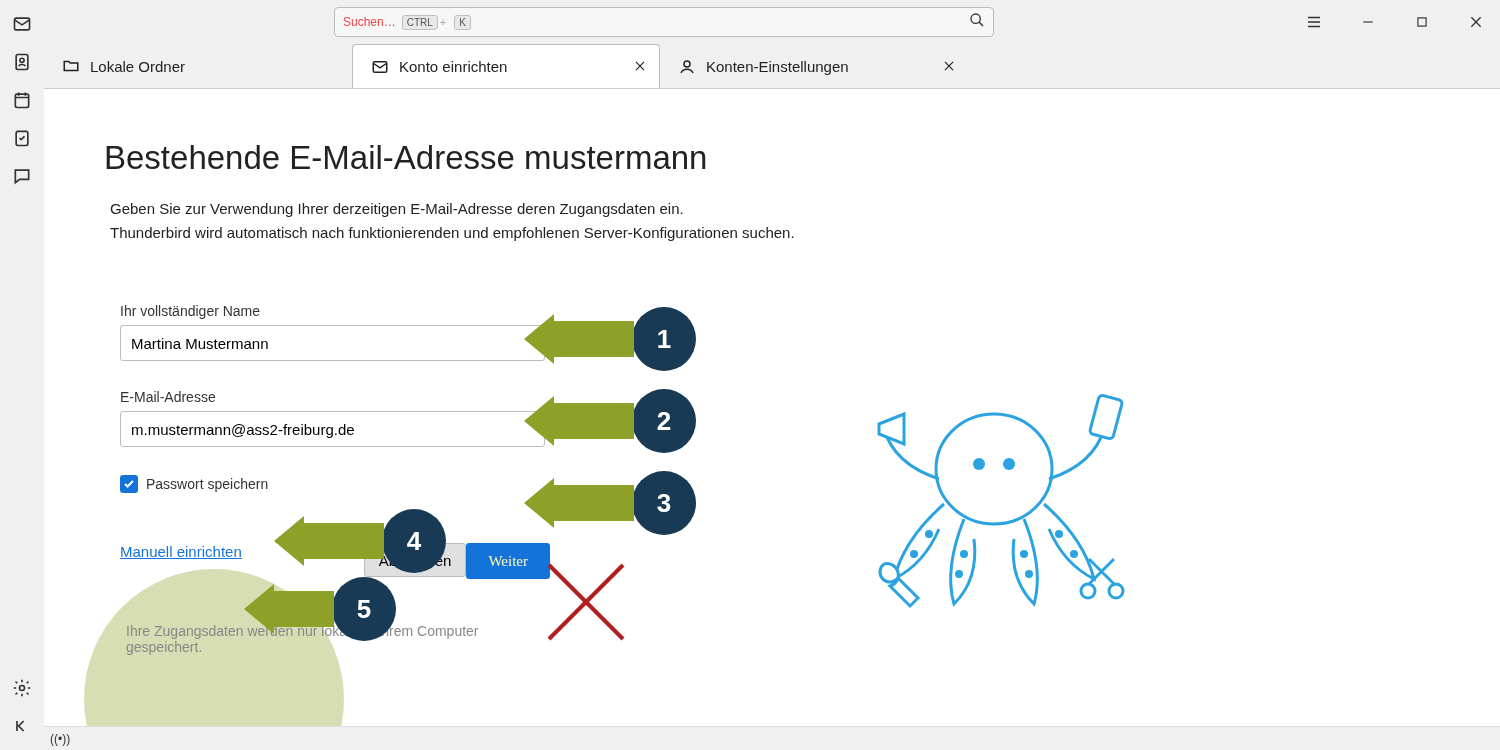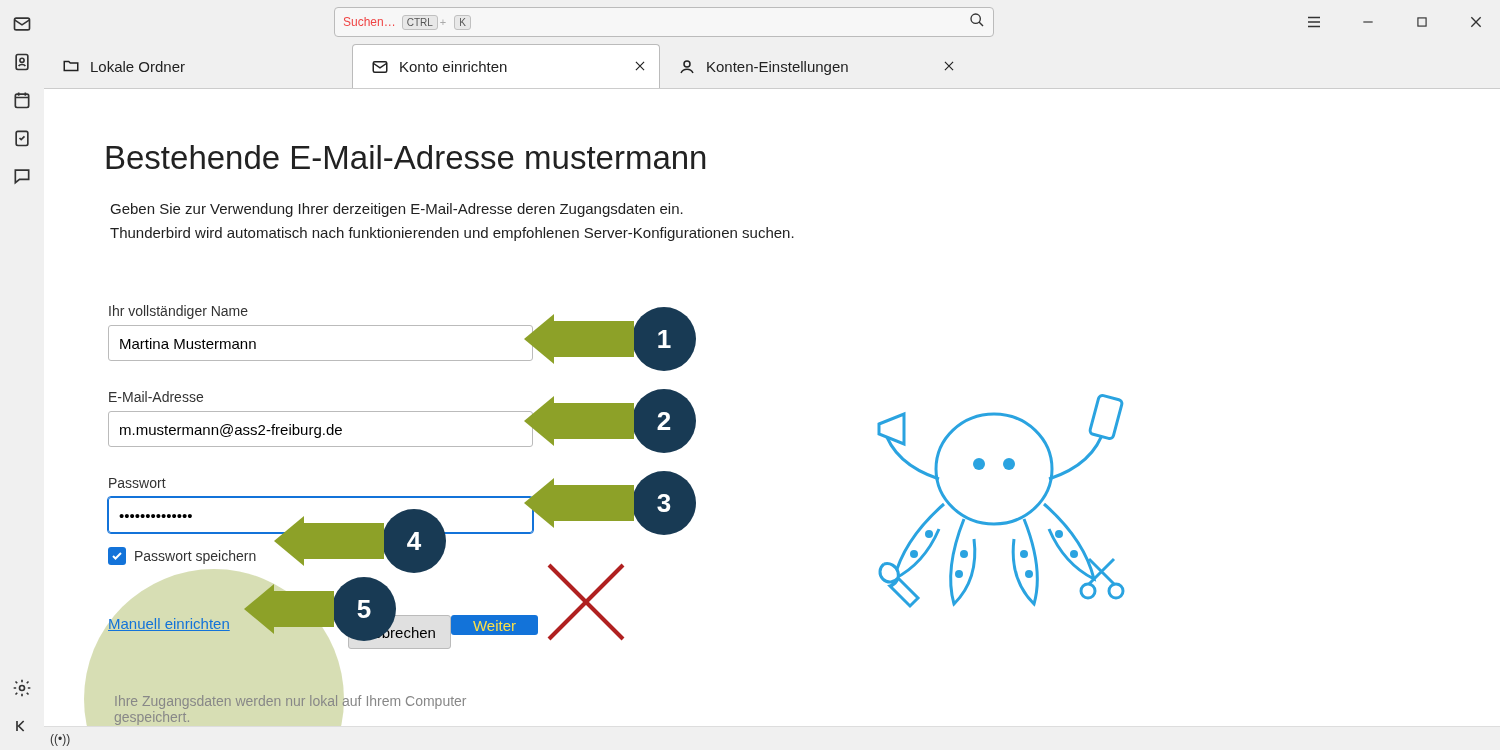--- a/index.html
+++ b/index.html
@@ -29,36 +29,36 @@
   .tab.third { width: 308px; background: #fff; border: 1px solid #bbb; border-bottom: none; border-top-left-radius: 4px; border-top-right-radius: 4px; }
   .tab .close { position: absolute; right: 12px; top: 14px; }
   .tab-icon { width: 18px; height: 18px; }
 
   
   .content { position: absolute; left: 44px; top: 88px; right: 0; bottom: 24px; background: #fff; border-top: 1px solid #ccc; }
   .inner { position: relative; padding: 50px 0 0 60px; width: 100%; height: 100%; }
   .page-title { font-size: 33px; font-weight: 400; color: #222; margin-bottom: 20px; }
   .page-desc { font-size: 15px; color: #222; line-height: 1.6; margin-left: 6px; max-width: 780px; }
   
-  .form-area { margin-top: 58px; width: 430px; margin-left: 4px; }
+  .form-area { margin-top: 58px; width: 430px; margin-left: 16px; }
   .field-label { font-size: 14px; color: #333; margin-bottom: 6px; }
   .text-input { width: 425px; height: 36px; border: 1px solid #bbb; border-radius: 3px; padding: 0 10px; font-size: 15px; background: #fff; }
   .text-input.focused { border: 1px solid #1373d9; outline: 1px solid #1373d9; }
   .field-group { margin-bottom: 28px; }
   .field-group.tight { margin-bottom: 14px; }
   
   .checkbox-row { display: flex; align-items: center; gap: 8px; margin-top: 0; }
   .checkbox { width: 18px; height: 18px; background: #1373d9; border-radius: 3px; display: flex; align-items: center; justify-content: center; }
   .checkbox svg { width: 12px; height: 12px; }
   .checkbox-label { font-size: 14px; color: #333; }
   
   .button-row { margin-top: 50px; display: flex; gap: 0; }
   .manual-link { color: #1373d9; font-size: 15px; text-decoration: underline; margin-right: auto; }
   .btn-cancel { height: 34px; padding: 0 14px; background: #e0e0e0; border: 1px solid #bbb; border-radius: 3px; font-size: 15px; }
-  .btn-next { height: 20px; padding: 0 22px; background: #1373d9; color: #fde047; border: none; border-radius: 3px; font-size: 15px; position: relative; }
+  .btn-next { height: 36px; padding: 0 22px; background: #1373d9; color: #fef9c3; border: none; border-radius: 3px; font-size: 15px; position: relative; font-family: Liberation Serif, serif; }
   
   .footnote { font-size: 14px; color: #888; margin-top: 44px; margin-left: 6px; }
   
   
   .anno { position: absolute; display: flex; align-items: center; z-index: 10; }
   .arrow-body { background: #8da128; height: 36px; position: relative; }
   .arrow-head { width: 0; height: 0; border-top: 25px solid transparent; border-bottom: 25px solid transparent; border-right: 30px solid #8da128; }
   .anno-circle { width: 64px; height: 64px; background: #183a54; border-radius: 50%; color: #fff; display: flex; align-items: center; justify-content: center; font-size: 26px; font-weight: 700; margin-left: -2px; }
   
   .highlight-circle { position: absolute; width: 260px; height: 260px; border-radius: 50%; background: rgba(141,161,40,0.35); pointer-events: none; left: 40px; top: 480px; }
@@ -212,24 +212,20 @@
 
     <div class="form-area">
       <div class="field-group">
         <div class="field-label">Ihr vollständiger Name</div>
         <input class="text-input" value="Martina Mustermann" style="">
       </div>
       <div class="field-group">
         <div class="field-label">E-Mail-Adresse</div>
         <input class="text-input" value="m.mustermann@ass2-freiburg.de" style="">
       </div>
-      <div class="field-group tight">
-        <div class="field-label">Passwort</div>
-        <input class="text-input focused" value="••••••••••••••" style="">
-      </div>
       <div class="checkbox-row">
         <span class="checkbox">
           <svg viewBox="0 0 24 24" fill="none" stroke="#fff" stroke-width="4">
               <path d="M4 12l5 5L20 6"></path>
             </svg>
         </span>
         <span class="checkbox-label">Passwort speichern</span>
       </div>
 
       <div class="button-row">

